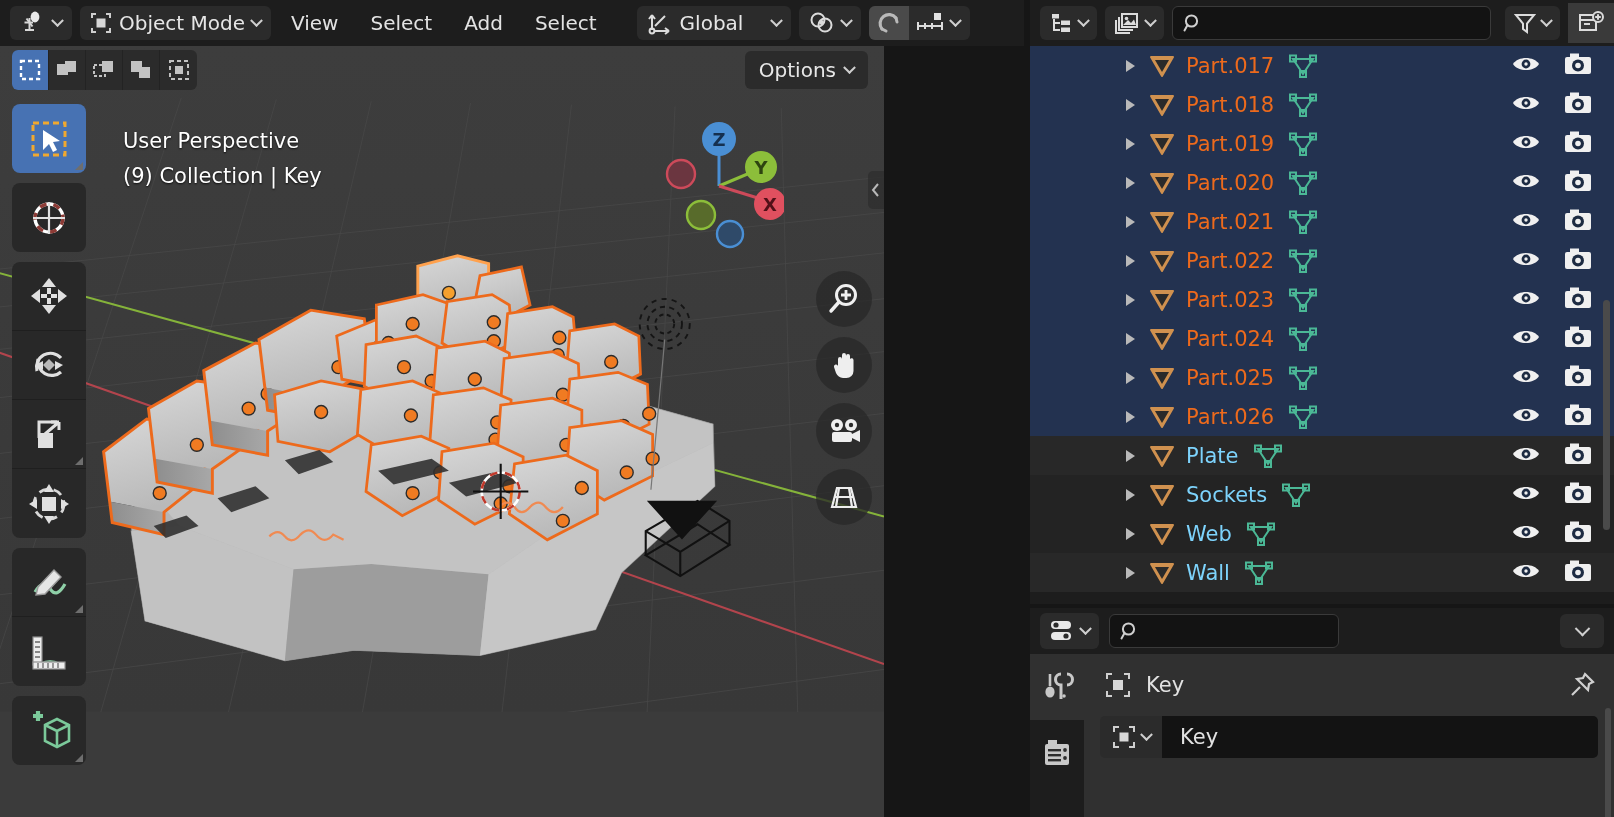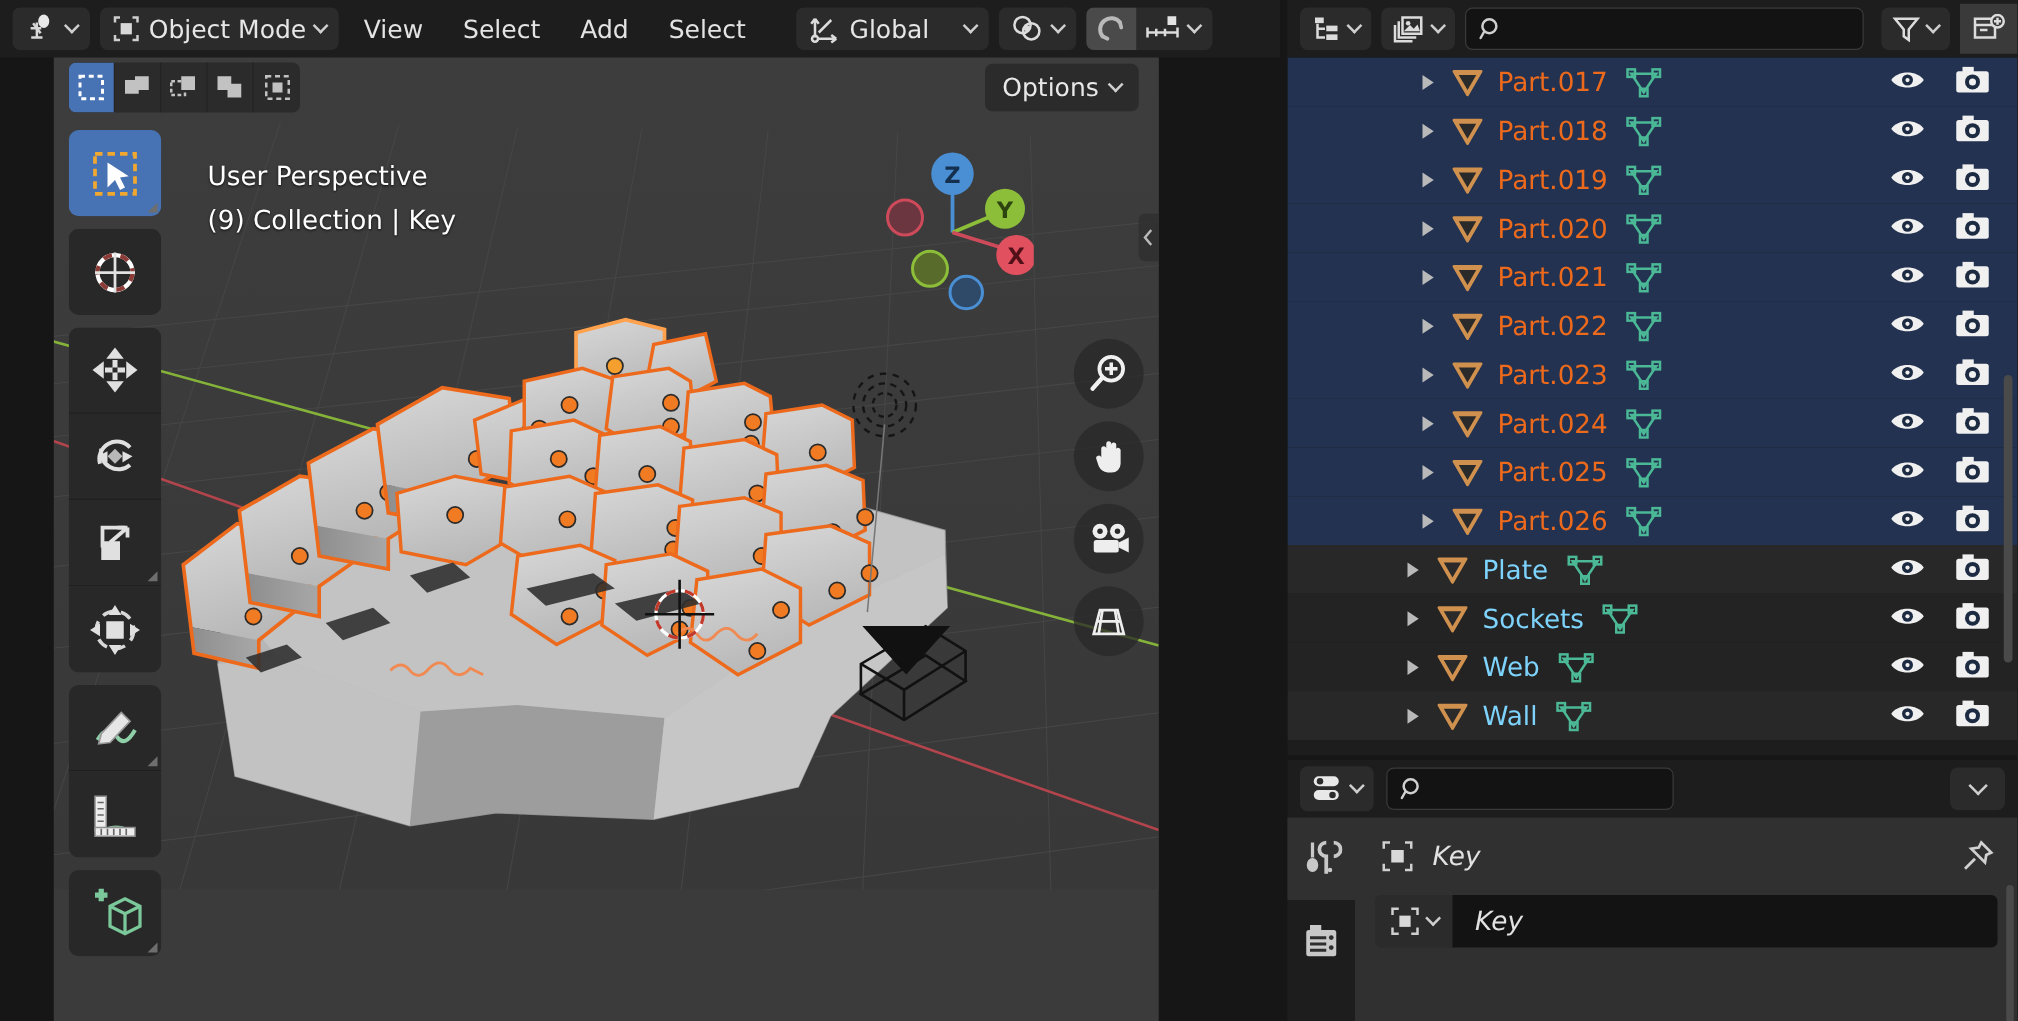--- a/index.html
+++ b/index.html
@@ -20,21 +20,21 @@
   .ico { display:inline-flex; align-items:center; justify-content:center; }
 
   .snap-group { display:flex; align-items:center; height:34px; border-radius:6px;
                 background:#2b2b2b; overflow:hidden; }
   .snap-magnet { width:40px; height:34px; background:#4a4a4a; display:flex;
                  align-items:center; justify-content:center; cursor:pointer; }
   .snap-rest { display:flex; align-items:center; gap:6px; padding:0 10px 0 6px; cursor:pointer; }
 
   
   .viewport { position:absolute; left:0; top:46px; width:884px; height:771px;
-              background:#3b3b3b; overflow:hidden;margin-left:43px; }
+              background:#3b3b3b; overflow:hidden; }
   .vp-canvas { position:absolute; inset:0; }
 
   
   .vp-subhdr { position:absolute; left:0; top:0; width:100%; height:48px; z-index:30;
                display:flex; align-items:center; justify-content:space-between; padding:0 16px 0 12px; }
   .selmode { display:flex; background:#2b2b2b; border-radius:6px; overflow:hidden; height:40px; }
   .selmode div { width:37px; height:40px; display:flex; align-items:center; justify-content:center;
                  cursor:pointer; border-right:1px solid #232323; }
   .selmode div:last-child { border-right:none; }
   .selmode div.active { background:#4772b3; }
@@ -71,42 +71,42 @@
   .ol-hdr { height:46px; display:flex; align-items:center; gap:8px; padding:0 0 0 10px; background:#1d1d1d; }
   .ol-btn { height:34px; border-radius:6px; background:#2b2b2b; display:flex; align-items:center;
             gap:6px; padding:0 9px; cursor:pointer; }
   .searchbox { flex:1; height:34px; border-radius:6px; background:#131313; border:1px solid #3a3a3a;
                display:flex; align-items:center; padding:0 10px; gap:8px; cursor:text; }
   .newcoll { width:46px; height:40px; background:#3a3a3a; display:flex; align-items:center;
              justify-content:center; cursor:pointer; }
 
   .ol-list { position:absolute; left:0; top:46px; right:0; bottom:0; overflow:hidden; }
   .ol-row { height:39px; display:flex; align-items:center; position:relative; cursor:pointer; }
-  .ol-row.sel { background:#233250;padding-left:12px; }
+  .ol-row.sel { background:#233250; }
   .ol-row.odd { background:#232323; }
   .ol-row.even { background:#282828; }
   .ol-disc { width:28px; display:flex; align-items:center; justify-content:center; margin-left:86px; }
   .ol-obj-ico { width:36px; display:flex; align-items:center; justify-content:center; }
   .ol-name { font-size:21px; color:#7dd3fc; padding-left:6px; white-space:nowrap; }
   .ol-row.sel .ol-name { color:#ed6a1c; }
   .ol-data { margin-left:14px; display:flex; align-items:center; }
   .ol-toggles { position:absolute; right:22px; display:flex; align-items:center; gap:24px; }
   .ol-scroll { position:absolute; right:4px; top:300px; width:7px; height:230px;
                background:#4a4a4a; border-radius:4px; cursor:pointer; z-index:8; }
 
   
   .props { position:absolute; left:1030px; top:608px; width:584px; height:209px; background:#1d1d1d; }
   .pr-hdr { height:46px; display:flex; align-items:center; gap:10px; padding:0 10px; }
   .pr-editor-btn { height:36px; border-radius:6px; background:#2b2b2b; display:flex;
                    align-items:center; gap:6px; padding:0 9px; cursor:pointer; }
   .pr-search { flex:0 0 230px; height:34px; border-radius:6px; background:#131313;
                border:1px solid #3a3a3a; display:flex; align-items:center; padding:0 10px; gap:8px; cursor:text; }
   .pr-more { width:44px; height:34px; border-radius:6px; background:#2b2b2b; display:flex;
              align-items:center; justify-content:center; margin-left:auto; cursor:pointer; }
-  .pr-body { position:absolute; left:0; top:46px; right:0; bottom:0; display:flex;font-style:italic; }
+  .pr-body { position:absolute; left:0; top:46px; right:0; bottom:0; display:flex; }
   .pr-tabs { width:54px; background:#1d1d1d; display:flex; flex-direction:column; }
   .pr-tab { height:66px; display:flex; align-items:center; justify-content:center; cursor:pointer; }
   .pr-tab.active { background:#303030; }
   .pr-main { flex:1; background:#303030; position:relative; }
   .pr-breadcrumb { height:62px; display:flex; align-items:center; padding:0 18px 0 20px; gap:14px; }
   .pr-bc-name { font-size:21px; color:#e2e2e2; }
   .pr-pin { margin-left:auto; cursor:pointer; }
   .pr-idrow { margin:0 16px; height:42px; display:flex; align-items:center; }
   .pr-idbtn { width:62px; height:42px; background:#2b2b2b; border-radius:5px 0 0 5px; display:flex;
               align-items:center; justify-content:center; gap:5px; cursor:pointer; }

